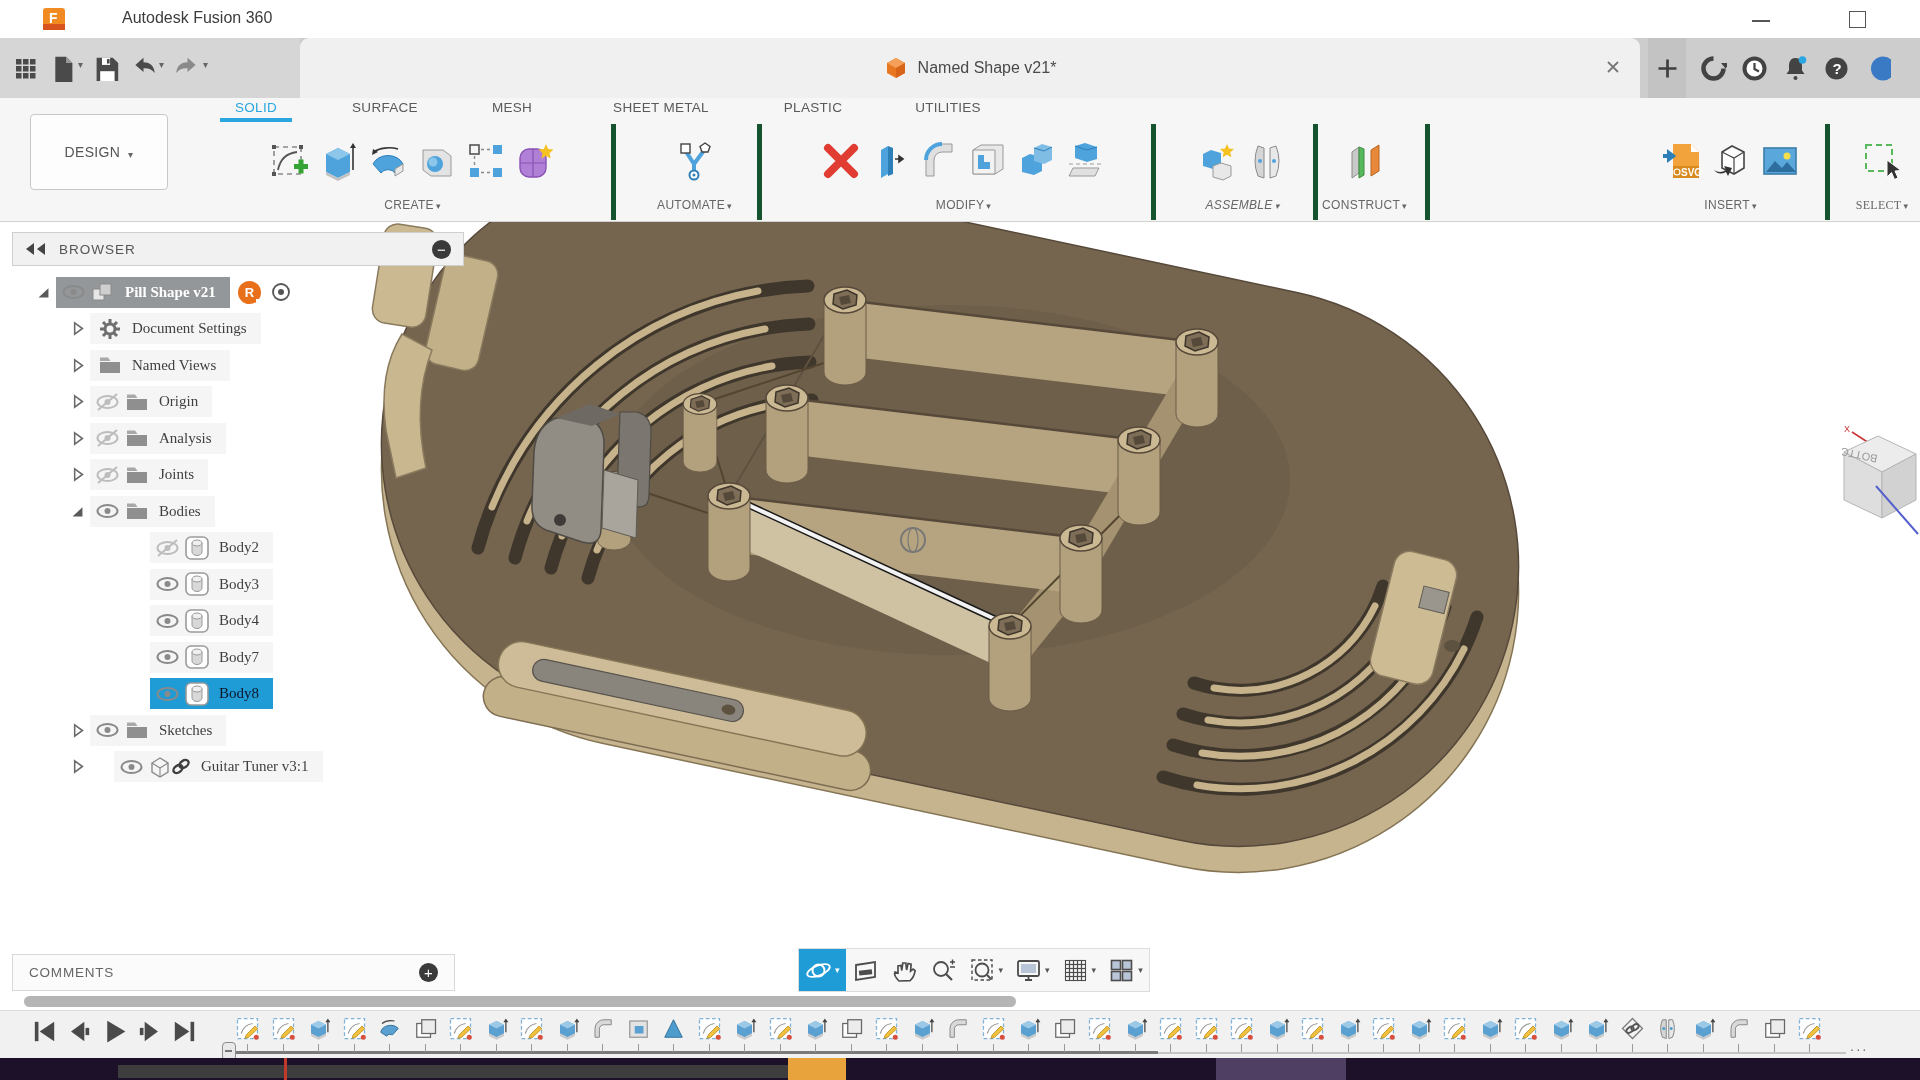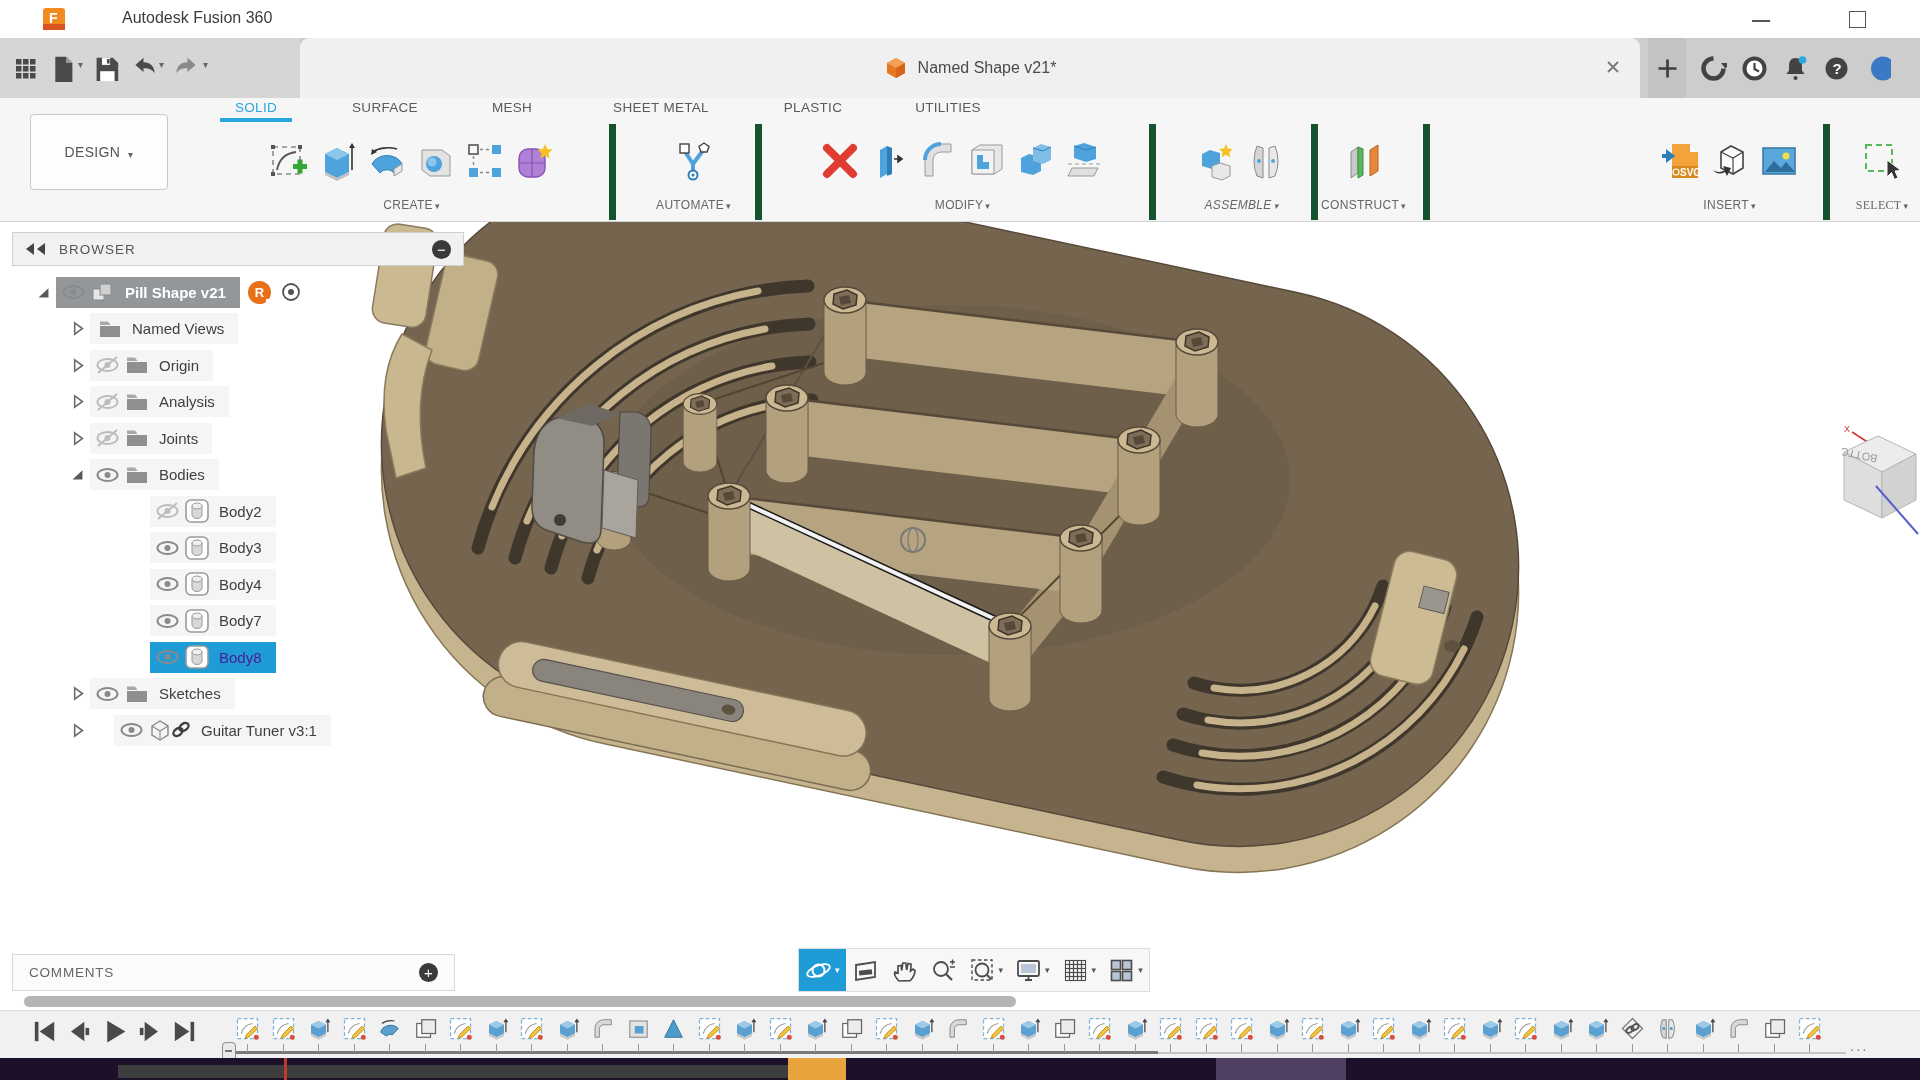--- a/index.html
+++ b/index.html
@@ -35,43 +35,43 @@
   #ribbon { position:absolute; left:0; top:98px; width:1920px; height:124px; background:#f6f6f6; border-bottom:1px solid #d2d2d2; }
   #design-btn { position:absolute; left:30px; top:16px; width:138px; height:76px; background:#fdfdfd;
      border:1px solid #c9c9c9; border-radius:4px; display:flex; align-items:center; justify-content:center;
      gap:6px; font-size:14px; color:#555; letter-spacing:.3px; cursor:pointer; }
   #rtabs { position:absolute; left:0; top:2px; width:1920px; height:24px; }
   .rtab { position:absolute; top:0; height:22px; text-align:center; font-size:13.5px; color:#5a5a5a;
      letter-spacing:.3px; cursor:pointer; }
   .rtab.active { color:#2AA7E0; }
   .rtab.active::after { content:""; display:block; height:4px; background:#2AA7E0; margin:3px auto 0; width:82%; }
   #rgroups { position:absolute; left:0; top:26px; width:1920px; height:96px; }
-  .rgroup { position:absolute; top:0; height:96px; border-right:7px solid #14532d; display:flex; flex-direction:column; align-items:center; }
+  .rgroup { position:absolute; top:0; height:96px; border-right:5px solid #14532d; display:flex; flex-direction:column; align-items:center; }
   .rgroup:last-child { border-right:none; }
   .rg-icons { flex:1; display:flex; align-items:center; justify-content:center; gap:3px; }
   .tool { width:46px; height:50px; display:flex; align-items:center; justify-content:center; cursor:pointer; }
   .tool svg { width:42px; height:42px; }
   .rg-label { height:22px; font-size:12px; color:#666; letter-spacing:.3px; cursor:pointer; }
   .rg-label .qat-caret { font-size:9px; }
 
   
   #browser { position:absolute; left:12px; top:232px; width:452px; }
   #browser-header { height:34px; background:#f1f1f1; border:1px solid #cfcfcf; display:flex; align-items:center; padding:0 12px; }
   #browser-title { font-size:13.5px; color:#555; letter-spacing:1px; margin-left:12px; flex:1; }
   .circ-btn { width:19px; height:19px; border-radius:50%; background:#3a3a3a; color:#fff; display:flex;
       align-items:center; justify-content:center; font-size:15px; line-height:1; cursor:pointer; }
   #tree { margin-top:8px; }
   .trow { height:36.5px; display:flex; align-items:center; }
   .caret-slot { width:26px; display:flex; justify-content:center; }
   .caret-slot svg { width:17px; height:17px; cursor:pointer; }
-  .chip { display:flex; align-items:center; background:#f5f5f6; height:31px; padding:0 4px; }
+  .chip { display:flex; align-items:center; background:#f5f5f6; height:31px; padding:0 4px;font-family:Liberation Serif, serif; }
   .chip.grey { background:#939799; }
   .chip.grey .tlabel { color:#fff; font-weight:bold; }
   .chip.blue { background:#1F9BD6; }
-  .chip.blue .tlabel { color:#4c1d95; }
+  .chip.blue .tlabel { color:#0f172a; }
   .eye { width:27px; height:24px; cursor:pointer; }
   .ticon { width:26px; height:24px; margin:0 3px; }
   .tlabel { font-size:15px; color:#3f3f3f; padding:0 10px 0 6px; white-space:nowrap; }
   .rbadge { position:relative; width:23px; height:23px; margin-left:8px; border-radius:50%; background:#E8701A;
      color:#fff; font-size:13px; font-weight:bold; display:flex; align-items:center; justify-content:center; }
   .rbadge::after { content:""; position:absolute; right:-1px; bottom:-1px; width:6px; height:6px; background:#fff; }
   .target-icon { width:24px; height:24px; margin-left:8px; }
 
   
   #comments { position:absolute; left:12px; top:954px; width:443px; height:37px; background:#fbfbfb;
@@ -591,20 +591,38 @@
           </span>
           <span class="tlabel">Pill Shape v21</span>
         </div>
         <span class="rbadge">R</span>
         <span class="target-icon">
           <svg viewBox="0 0 24 24">
             <circle cx="12" cy="12" r="8" fill="none" stroke="#555" stroke-width="1.8"></circle>
             <circle cx="12" cy="12" r="3" fill="#555"></circle>
           </svg>
         </span>
+      </div>
+      <div class="trow" style="padding-left: 52px;">
+        <span class="caret-slot">
+          <svg viewBox="0 0 24 24">
+            <path d="M8 4 L19 12 L8 20 Z" fill="none" stroke="#6a6a6a" stroke-width="2.2"></path>
+          </svg>
+        </span>
+        <div class="chip">
+          <span class="ticon">
+            <svg viewBox="0 0 26 24">
+              <circle cx="13" cy="12" r="5" fill="none" stroke="#6f6f6f" stroke-width="3"></circle>
+              <g stroke="#6f6f6f" stroke-width="3">
+                <path d="M13 2 v4 M13 18 v4 M3 12 h4 M19 12 h4 M6 5 l3 3 M17 16 l3 3 M20 5 l-3 3 M9 16 l-3 3"></path>
+              </g>
+            </svg>
+          </span>
+          <span class="tlabel">Document Settings</span>
+        </div>
       </div>
       <div class="trow" style="padding-left: 52px;">
         <span class="caret-slot">
           <svg viewBox="0 0 24 24">
             <path d="M8 4 L19 12 L8 20 Z" fill="none" stroke="#6a6a6a" stroke-width="2.2"></path>
           </svg>
         </span>
         <div class="chip">
           <span class="ticon">
             <svg viewBox="0 0 26 24">

